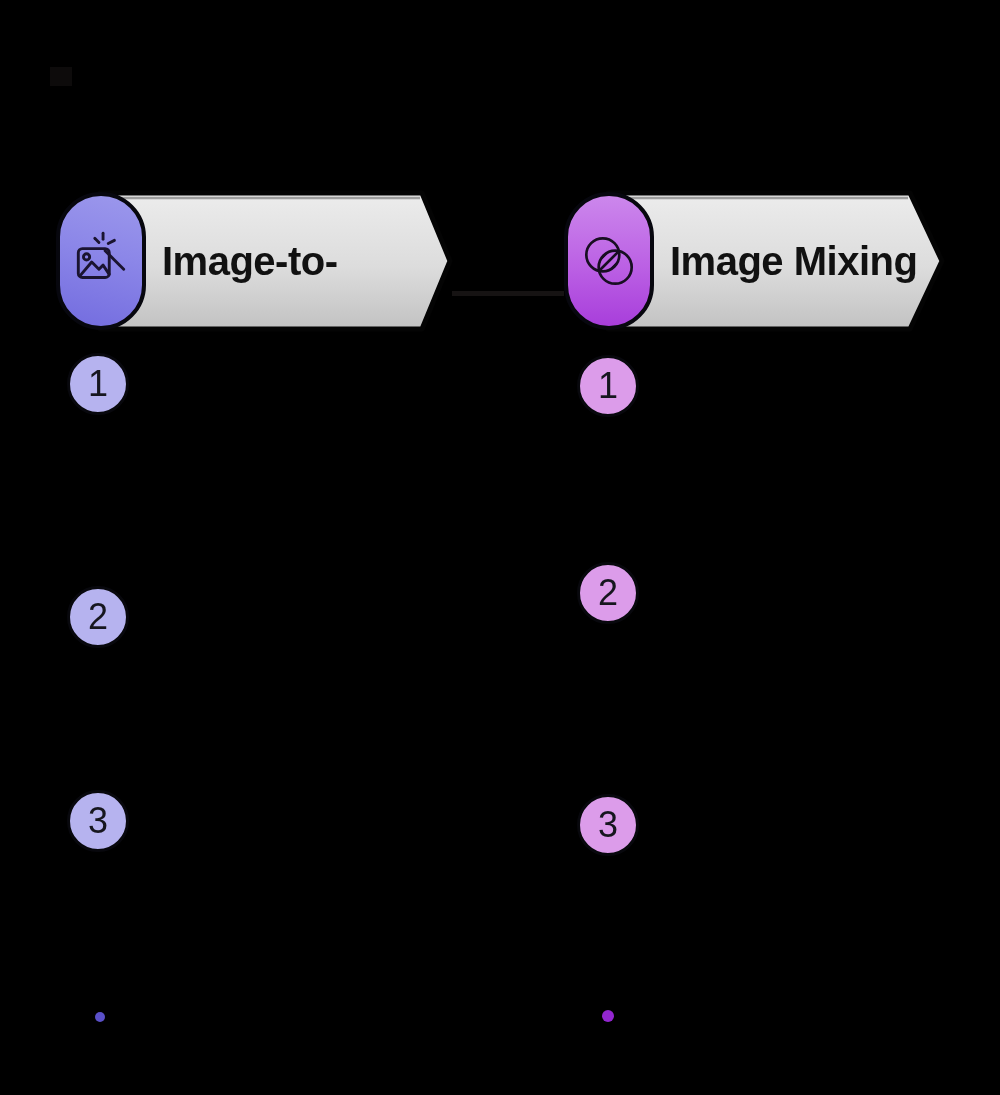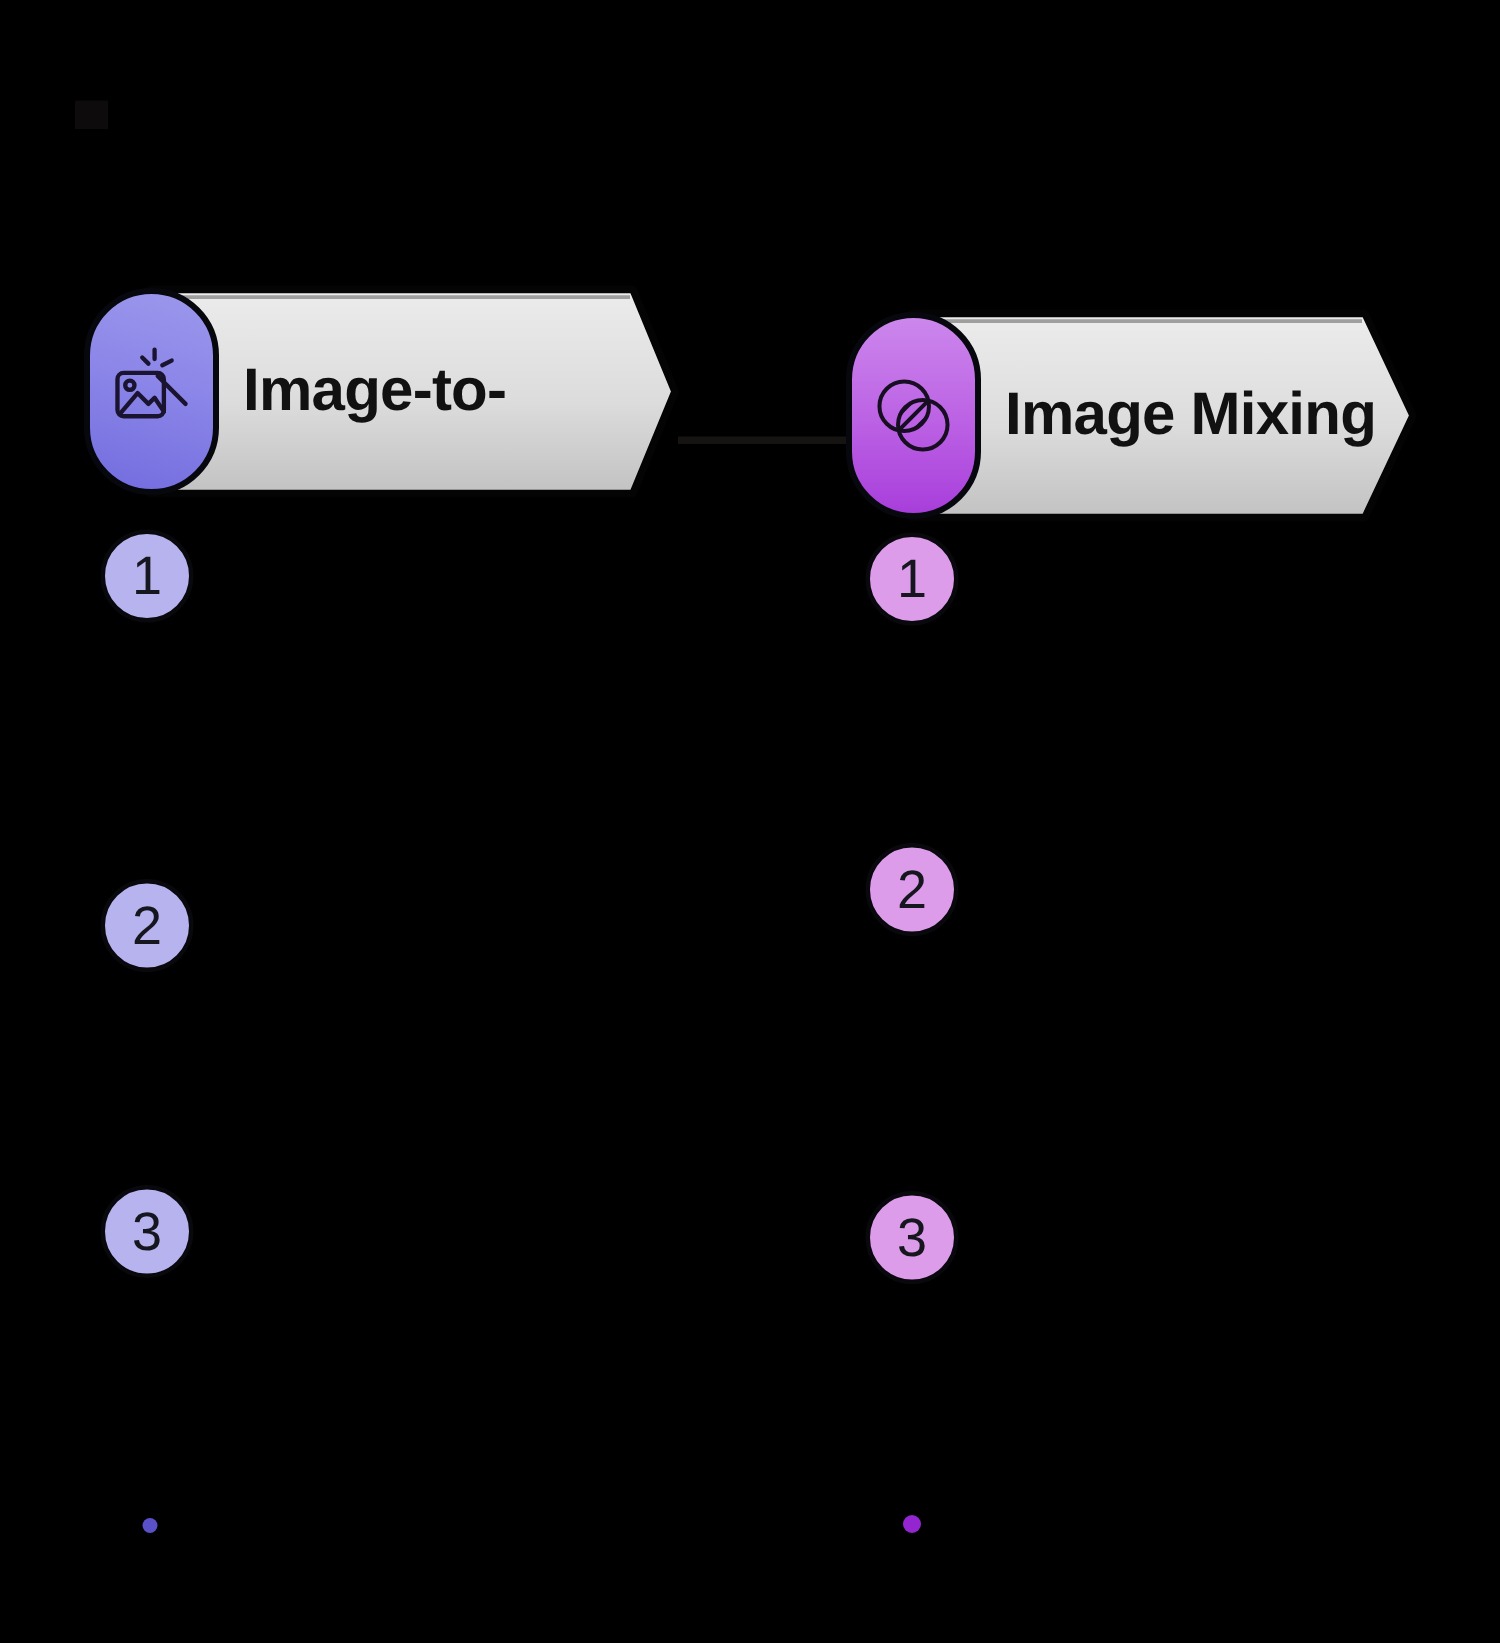--- a/index.html
+++ b/index.html
@@ -6,21 +6,21 @@
   body {
     width:1000px; height:1095px; position:relative; overflow:hidden;
     background:#000000;
     font-family:"Liberation Sans", sans-serif;
   }
   .abs { position:absolute; }
 
   
   .banner { position:absolute; height:144px; }
   .banner-left  { left:56px;  top:189px; width:400px;text-align:center; }
-  .banner-right { left:564px; top:205px; width:384px; }
+  .banner-right { left:564px; top:189px; width:384px; }
   .banner svg.ribbon { position:absolute; left:0; top:0; width:100%; height:100%; }
 
   .pill {
     position:absolute; left:0; top:3px; width:82px; height:130px;
     border:4px solid #07070e; border-radius:46px;
     display:flex; align-items:center; justify-content:center;
     box-sizing:content-box;
   }
   .pill-i2i { background:linear-gradient(195deg,#9c98ec 0%,#8b86e8 45%,#736cdf 100%); }
   .pill-mix { background:linear-gradient(180deg,#cc87ec 0%,#bb60e4 55%,#a83edb 100%); }

